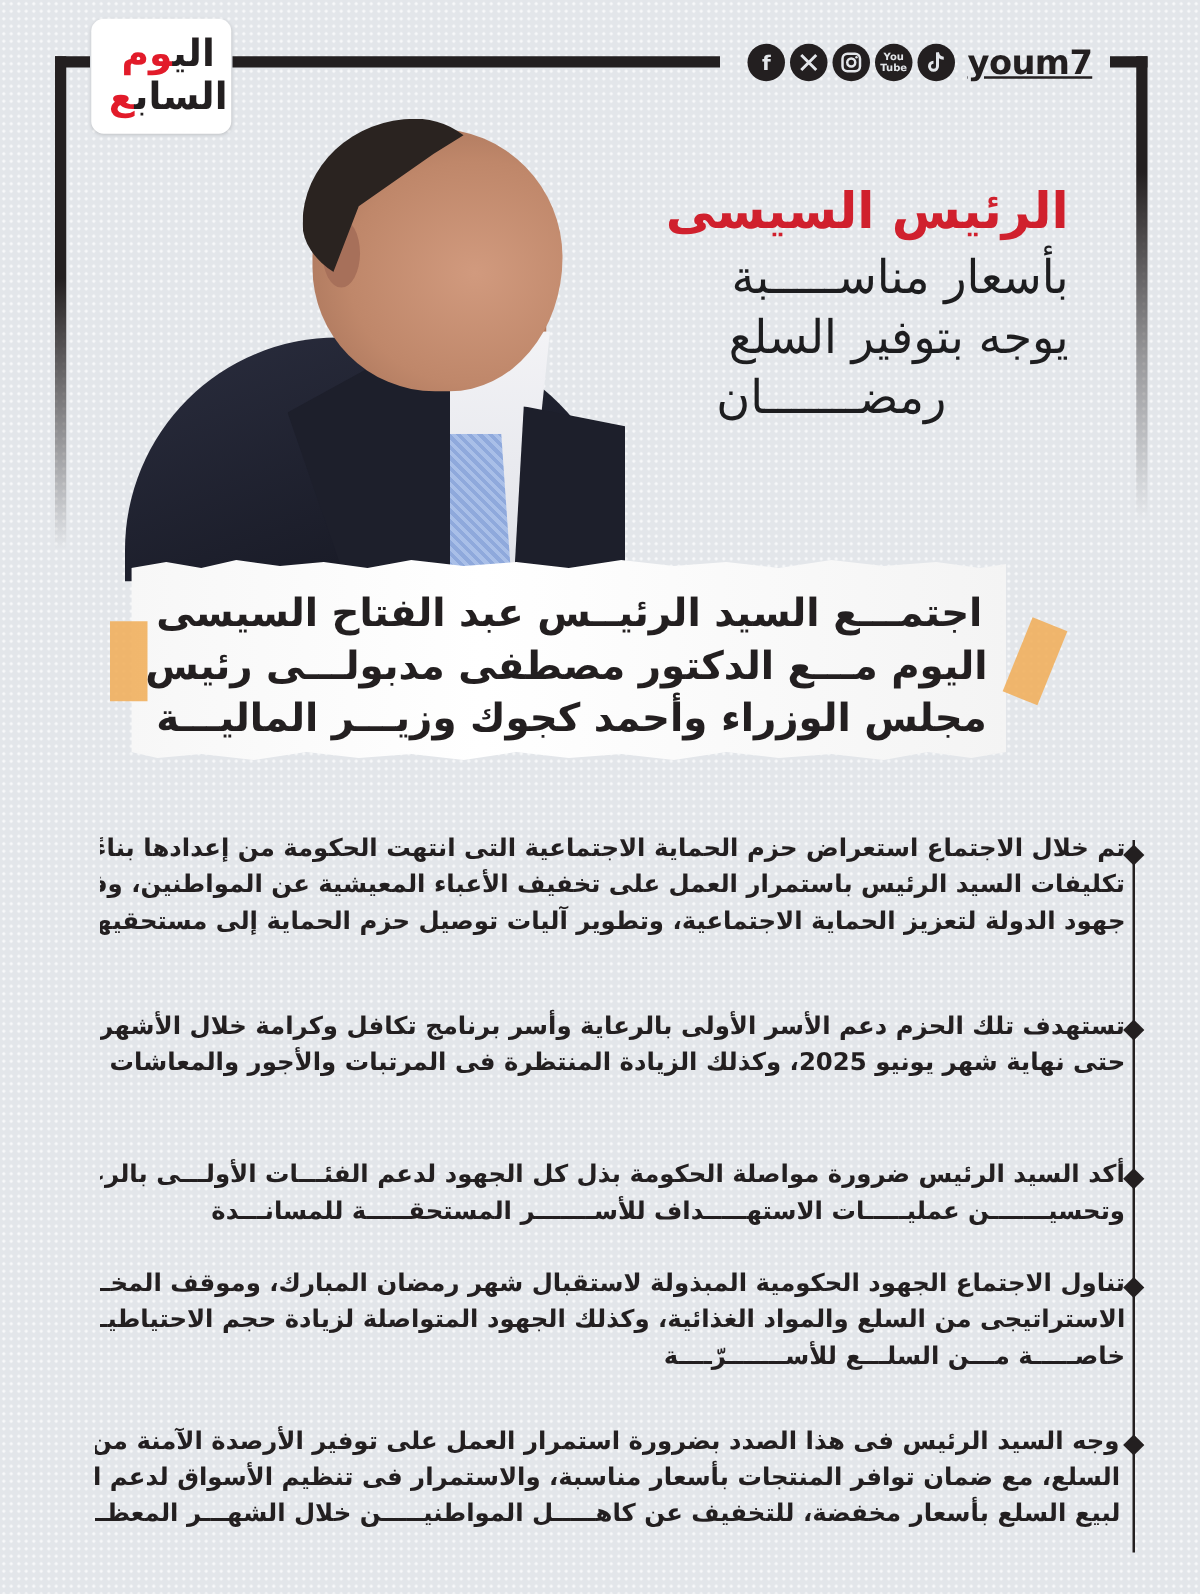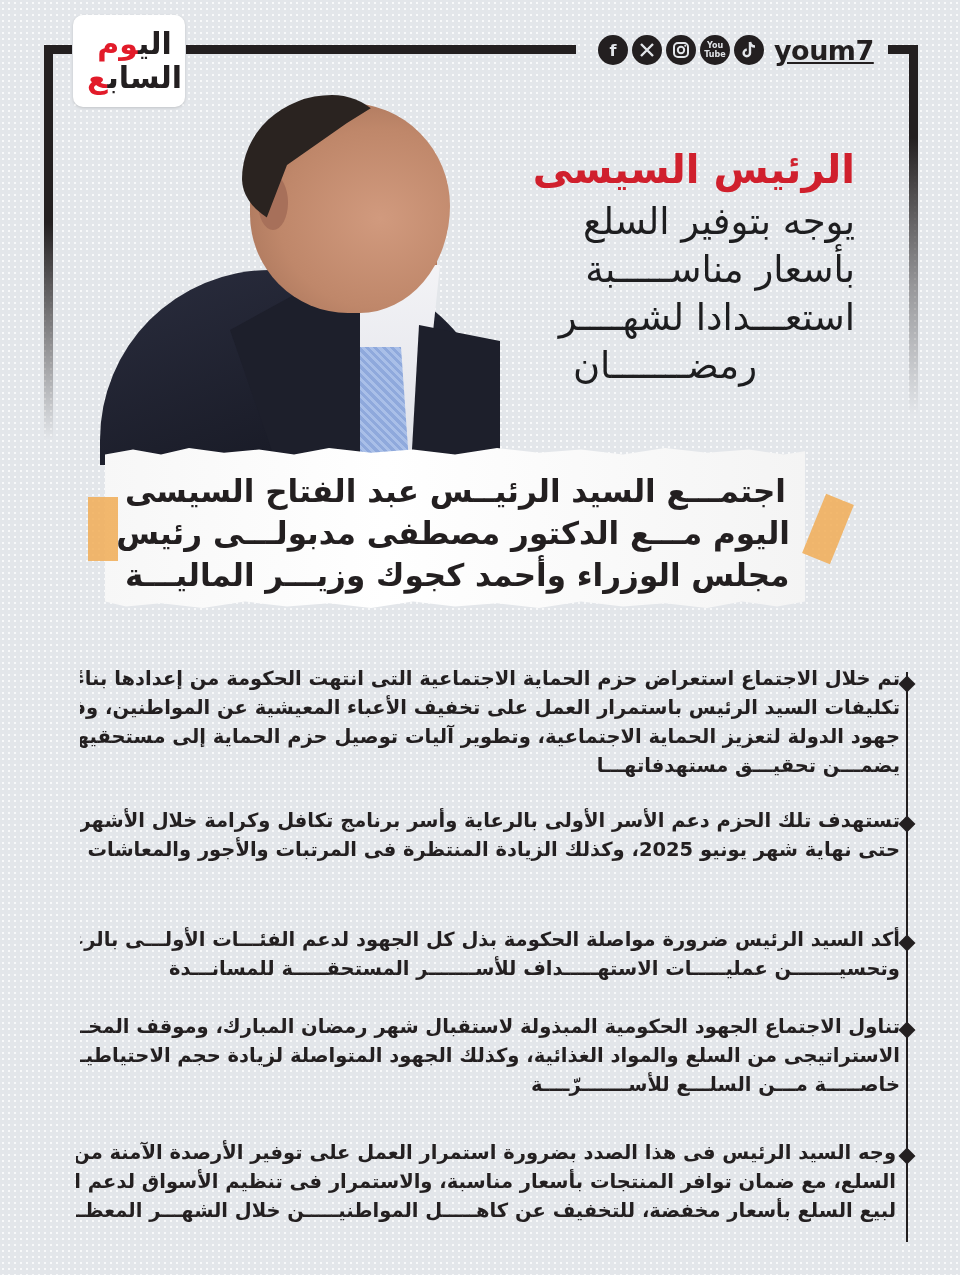--- a/index.html
+++ b/index.html
@@ -223,43 +223,41 @@
   <div class="tie"></div>
   <div class="lapel-l"></div>
   <div class="lapel-r"></div>
   <div class="head"></div>
   <div class="ear"></div>
   <div class="hair"></div>
 </div>
 
 <div class="headline">
   <div class="title-red">الرئيس السيسى</div>
+  <div class="sub-line">بأسعار مناســـــبة</div>
   <div class="sub-line">يوجه بتوفير السلع</div>
-  <div class="sub-line">بأسعار مناســـــبة</div>
-  <div class="sub-line">استعـــدادا لشهــــر</div>
   <div class="sub-line center">رمضـــــــان</div>
 </div>
 
 <div class="paper"></div>
 <div class="tape-left"></div>
 <div class="tape-right"></div>
 <div class="paper-text">
   <div>اجتمـــع السيد الرئيــس عبد الفتاح السيسى</div>
   <div>اليوم مـــع الدكتور مصطفى مدبولـــى رئيس</div>
   <div>مجلس الوزراء وأحمد كجوك وزيـــر الماليـــة</div>
 </div>
 
 <div class="timeline-line"></div>
 
 <div class="diamond" style="top:678px"></div>
 <div class="item" style="top:664px">
   <span class="ln">تم خلال الاجتماع استعراض حزم الحماية الاجتماعية التى انتهت الحكومة من إعدادها بناءً علــى</span>
   <span class="ln">تكليفات السيد الرئيس باستمرار العمل على تخفيف الأعباء المعيشية عن المواطنين، وفى إطار</span>
   <span class="ln">جهود الدولة لتعزيز الحماية الاجتماعية، وتطوير آليات توصيل حزم الحماية إلى مستحقيها بمــا</span>
-  <span class="ln">يضمـــن تحقيـــق مستهدفاتهـــا</span>
 </div>
 
 <div class="diamond" style="top:818px"></div>
 <div class="item" style="top:806px">
   <span class="ln">تستهدف تلك الحزم دعم الأسر الأولى بالرعاية وأسر برنامج تكافل وكرامة خلال الأشهر المقبلة</span>
   <span class="ln">حتى نهاية شهر يونيو 2025، وكذلك الزيادة المنتظرة فى المرتبات والأجور والمعاشات التـــى</span>
 </div>
 
 <div class="diamond" style="top:937px"></div>
 <div class="item" style="top:925px">

